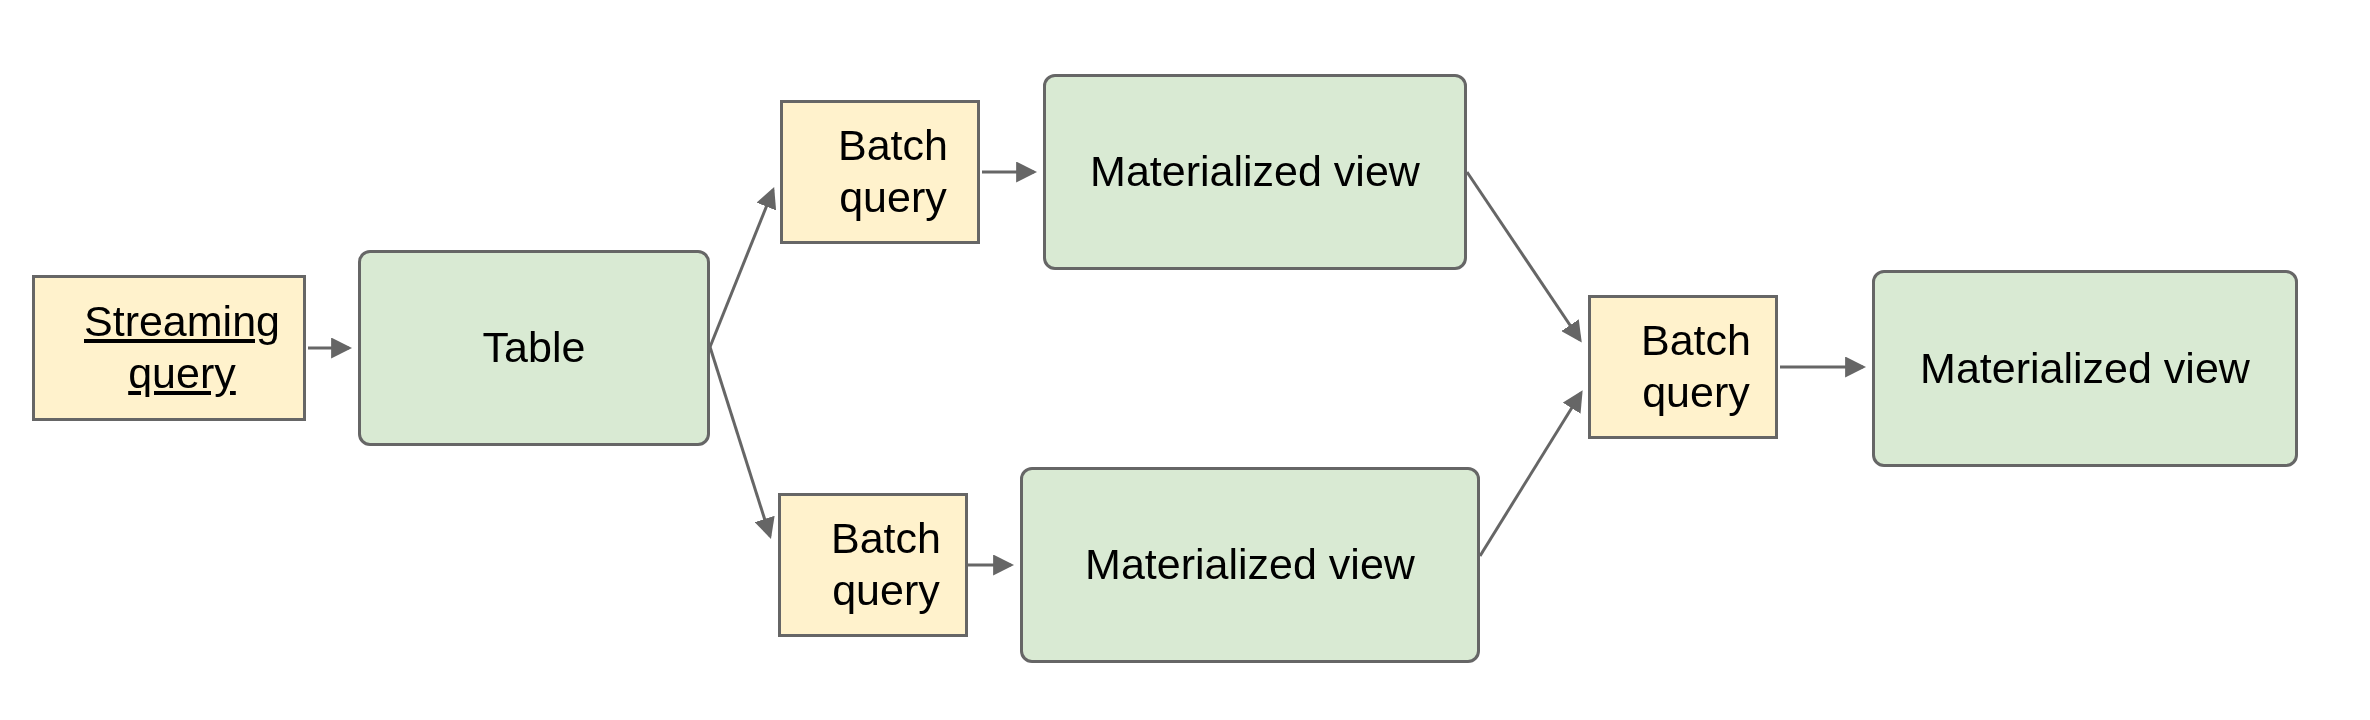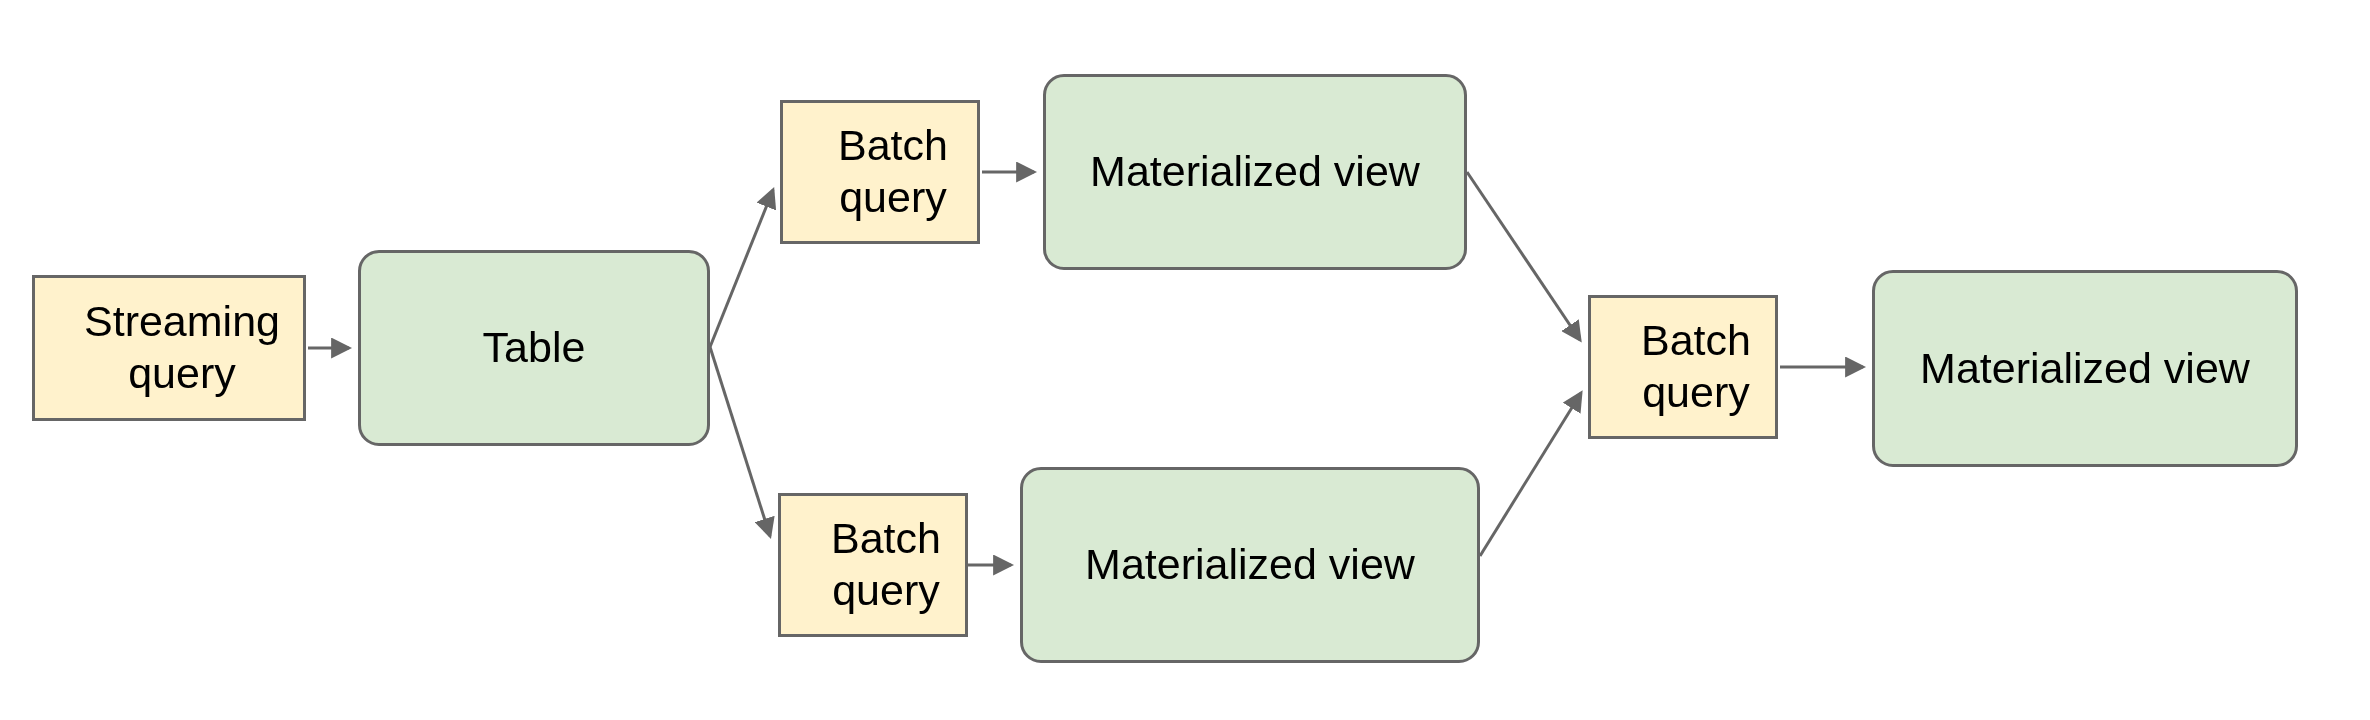--- a/index.html
+++ b/index.html
@@ -29,21 +29,21 @@
     padding: 4px 10px;
   }
   .node.query {
     background: #fff2cc;
     border: 3px solid #666666;
     padding-left: 36px;
   }
   .node.view {
     background: #d9ead3;
     border: 3px solid #666666;
-    border-radius: 21px;
+    border-radius: 12px;
   }
   .label { display: inline-block; }
 </style>
 </head>
 <body>
 
 <div class="canvas">
 
   <svg class="edges" viewBox="0 0 2370 720" xmlns="http://www.w3.org/2000/svg">
     <defs>
@@ -56,21 +56,21 @@
       <line x1="710" y1="347" x2="773" y2="190" marker-end="url(#arrow)"></line>
       <line x1="710" y1="347" x2="770" y2="536" marker-end="url(#arrow)"></line>
       <line x1="982" y1="172" x2="1034" y2="172" marker-end="url(#arrow)"></line>
       <line x1="968" y1="565" x2="1011" y2="565" marker-end="url(#arrow)"></line>
       <line x1="1467" y1="172" x2="1580" y2="340" marker-end="url(#arrow)"></line>
       <line x1="1480" y1="556" x2="1581" y2="393" marker-end="url(#arrow)"></line>
       <line x1="1780" y1="367" x2="1863" y2="367" marker-end="url(#arrow)"></line>
     </g>
   </svg>
 
-  <div class="node query" style="left:32px; top:275px; width:274px; height:146px;">
+  <div class="node query" style="left:32px; top:275px; width:274px; height:146px;text-decoration:underline;">
     <span class="label">Streaming query</span>
   </div>
 
   <div class="node view" style="left:358px; top:250px; width:352px; height:196px;">
     <span class="label">Table</span>
   </div>
 
   <div class="node query" style="left:780px; top:100px; width:200px; height:144px;">
     <span class="label">Batch query</span>
   </div>

